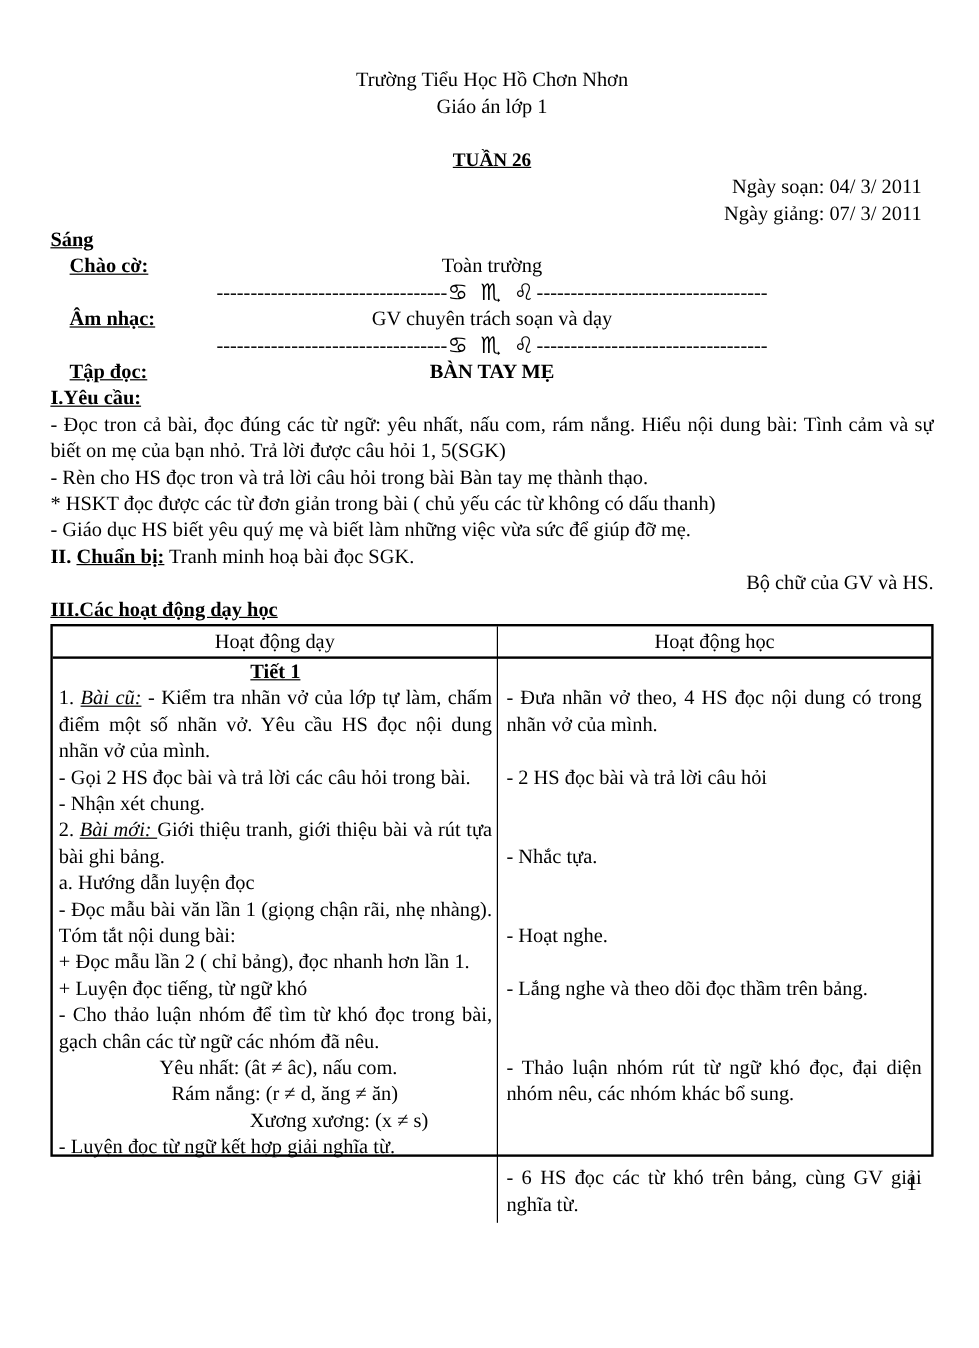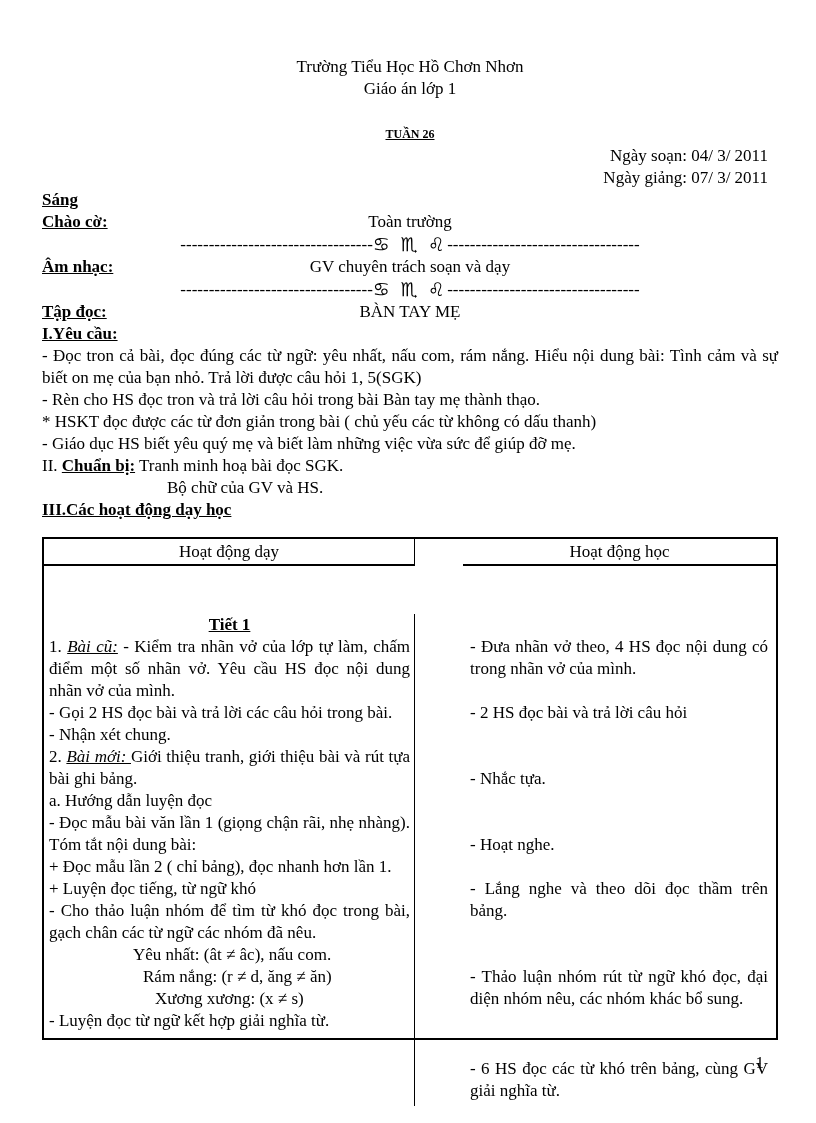--- a/index.html
+++ b/index.html
@@ -4,70 +4,70 @@
 <style>
   html,body { margin:0; padding:0; background:#fff; }
   body {
     width:816px; height:1123px;
     font-family:"Liberation Serif","DejaVu Serif",serif;
     font-size:17px; line-height:22px; color:#000;
     position:relative; overflow:hidden;
   }
   .page { padding:56px 38px 0 42px; }
   p { margin:0; }
-  .b { font-weight:normal; }
+  .b { font-weight:bold; }
   .u { text-decoration:underline;font-style:italic; }
   .bu { font-weight:bold; text-decoration:underline; }
   .tcenter { text-align:center; }
   .tright { text-align:right; padding-right:10px; }
   .just { text-align:justify; }
 
   .split { position:relative; text-align:center; }
-  .split .label { position:absolute; left:0; top:0; }
+  .split .label { position:absolute; left:16px; top:0; }
 
   .divider { text-align:center; white-space:nowrap; }
   .divider .sym {
     font-family:"DejaVu Sans",sans-serif; font-weight:bold; font-size:19px;
     letter-spacing:2px; vertical-align:-1px;
   }
 
-  .prep-line2 { padding-left:125px; }
+  .prep-line2 { padding-left:125px;text-align:right; }
 
   .lesson-table {
-    margin-top:16px;
+    margin-top:1px;
     border:2px solid #000;
     display:grid;
     grid-template-columns:371px 1fr;
     grid-template-rows:auto 1fr;
-    height:503px; box-sizing:border-box;gap:48px;
+    height:444px; box-sizing:border-box;
   }
   .th { text-align:center; border-bottom:2px solid #000; padding:2px 0 1px 0; }
   .th-left, .cell-left { border-right:1px solid #000; }
   .cell-left { padding:0 4px 4px 5px; }
   .cell-right { padding:0 8px 4px 7px; }
 
   .ind1 { padding-left:84px; }
   .ind2 { padding-left:94px; }
-  .ind3 { padding-left:106px; }
+  .ind3 { padding-left:106px;text-align:center; }
 
   .mt1 { margin-top:22px; }
   .mt2 { margin-top:44px; }
   .mt2b { margin-top:48px; }
 
   .page-num { margin-top:12px; text-align:right; padding-right:14px; }
 </style>
 </head>
 <body>
 
 <div class="page">
 
   <p class="tcenter">Trường Tiểu Học Hồ Chơn Nhơn</p>
   <p class="tcenter">Giáo án lớp 1</p>
   <p class="tcenter">&nbsp;</p>
-  <p class="tcenter"><span class="bu" style="font-size:12px;">TUẦN 26</span></p>
+  <p class="tcenter"><span class="bu" style="font-size:16px;">TUẦN 26</span></p>
   <p class="tright">Ngày soạn: 04/ 3/ 2011</p>
   <p class="tright">Ngày giảng: 07/ 3/ 2011</p>
 
   <p><span class="bu">Sáng</span></p>
 
   <div class="split">
     <span class="label bu">Chào cờ:</span>
     <span>Toàn trường</span>
   </div>
 

